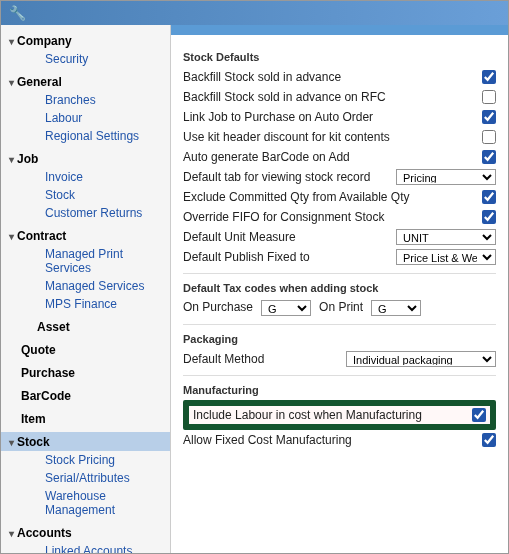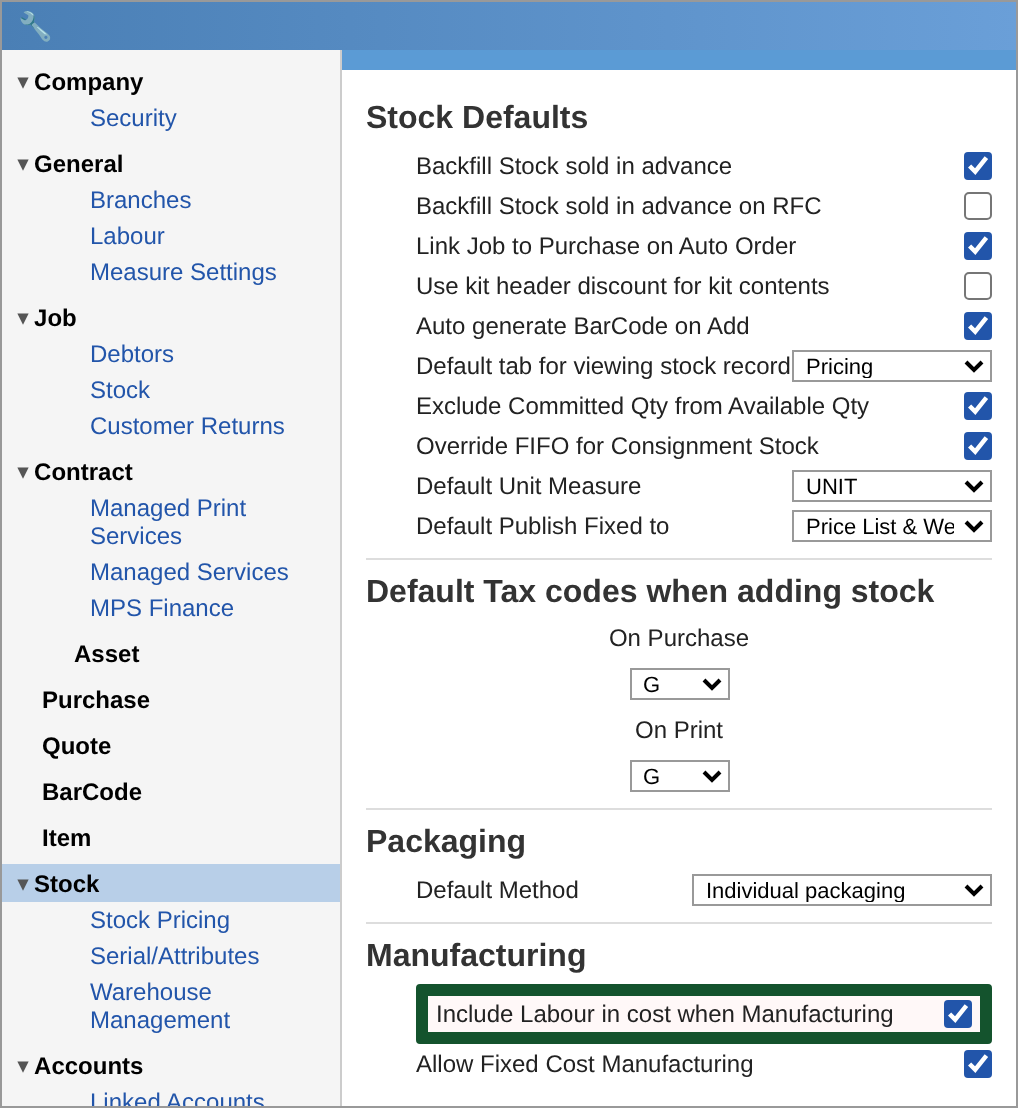--- a/index.html
+++ b/index.html
@@ -85,29 +85,28 @@
       font-size: 13px;
       font-weight: bold;
     }
     .panel-content {
       padding: 8px 12px;
     }
     .section-title {
       font-weight: bold;
       color: #333;
       margin: 8px 0 4px 0;
-      font-size: 16px;
+      font-size: 11px;
     }
     .form-row {
       display: flex;
       align-items: center;
       justify-content: space-between;
       padding: 2px 0;
       min-height: 20px;
-      margin-left: 25px;
     }
     .form-row label {
       flex: 1;
       color: #222;
       font-size: 12px;
     }
     .form-row .control {
       display: flex;
       align-items: center;
       gap: 4px;
@@ -133,24 +132,23 @@
       margin: 6px 0;
     }
     .highlight-row {
       border: 6px solid #14532d;
       border-radius: 2px;
       padding: 2px 4px;
       background: #fff8f8;
     }
     .tax-row {
       display: flex;
-      align-items: center;
+      align-items: flex-start;
       gap: 8px;
       padding: 2px 0;
-      flex-direction: column;
     }
     .tax-row span { font-size: 12px; color: #222; }
   </style>
 </head>
 <body>
 
 <div class="window">
   <div class="title-bar">
     <span class="title-bar-icon">🔧</span>
     <span></span>
@@ -159,42 +157,42 @@
 
     <div class="sidebar" id="sidebar-container">
         <div class="tree-item">
           <div class="tree-group-label"><span class="arrow">▾</span> Company</div>
           <span class="tree-child">Security</span>
         </div>
         <div class="tree-item">
           <div class="tree-group-label"><span class="arrow">▾</span> General</div>
           <span class="tree-child">Branches</span>
           <span class="tree-child">Labour</span>
-          <span class="tree-child">Measure Settings</span>
+          <span class="tree-child">Regional Settings</span>
         </div>
         <div class="tree-item">
           <div class="tree-group-label"><span class="arrow">▾</span> Job</div>
-          <span class="tree-child">Debtors</span>
+          <span class="tree-child">Invoice</span>
           <span class="tree-child">Stock</span>
           <span class="tree-child">Customer Returns</span>
         </div>
         <div class="tree-item">
           <div class="tree-group-label"><span class="arrow">▾</span> Contract</div>
           <span class="tree-child">Managed Print Services</span>
           <span class="tree-child">Managed Services</span>
           <span class="tree-child">MPS Finance</span>
         </div>
         <div class="tree-item">
           <div class="tree-group-label" style="padding-left: 36px;">Asset</div>
         </div>
         <div class="tree-item">
+          <div class="tree-group-label" style="padding-left: 20px;">Quote</div>
+        </div>
+        <div class="tree-item">
           <div class="tree-group-label" style="padding-left: 20px;">Purchase</div>
-        </div>
-        <div class="tree-item">
-          <div class="tree-group-label" style="padding-left: 20px;">Quote</div>
         </div>
         <div class="tree-item">
           <div class="tree-group-label" style="padding-left: 20px;">BarCode</div>
         </div>
         <div class="tree-item">
           <div class="tree-group-label" style="padding-left: 20px;">Item</div>
         </div>
         <div class="tree-item">
           <div class="tree-group-label selected" style="background: rgb(184, 207, 232);"><span class="arrow">▾</span> Stock</div>
           <span class="tree-child">Stock Pricing</span>

